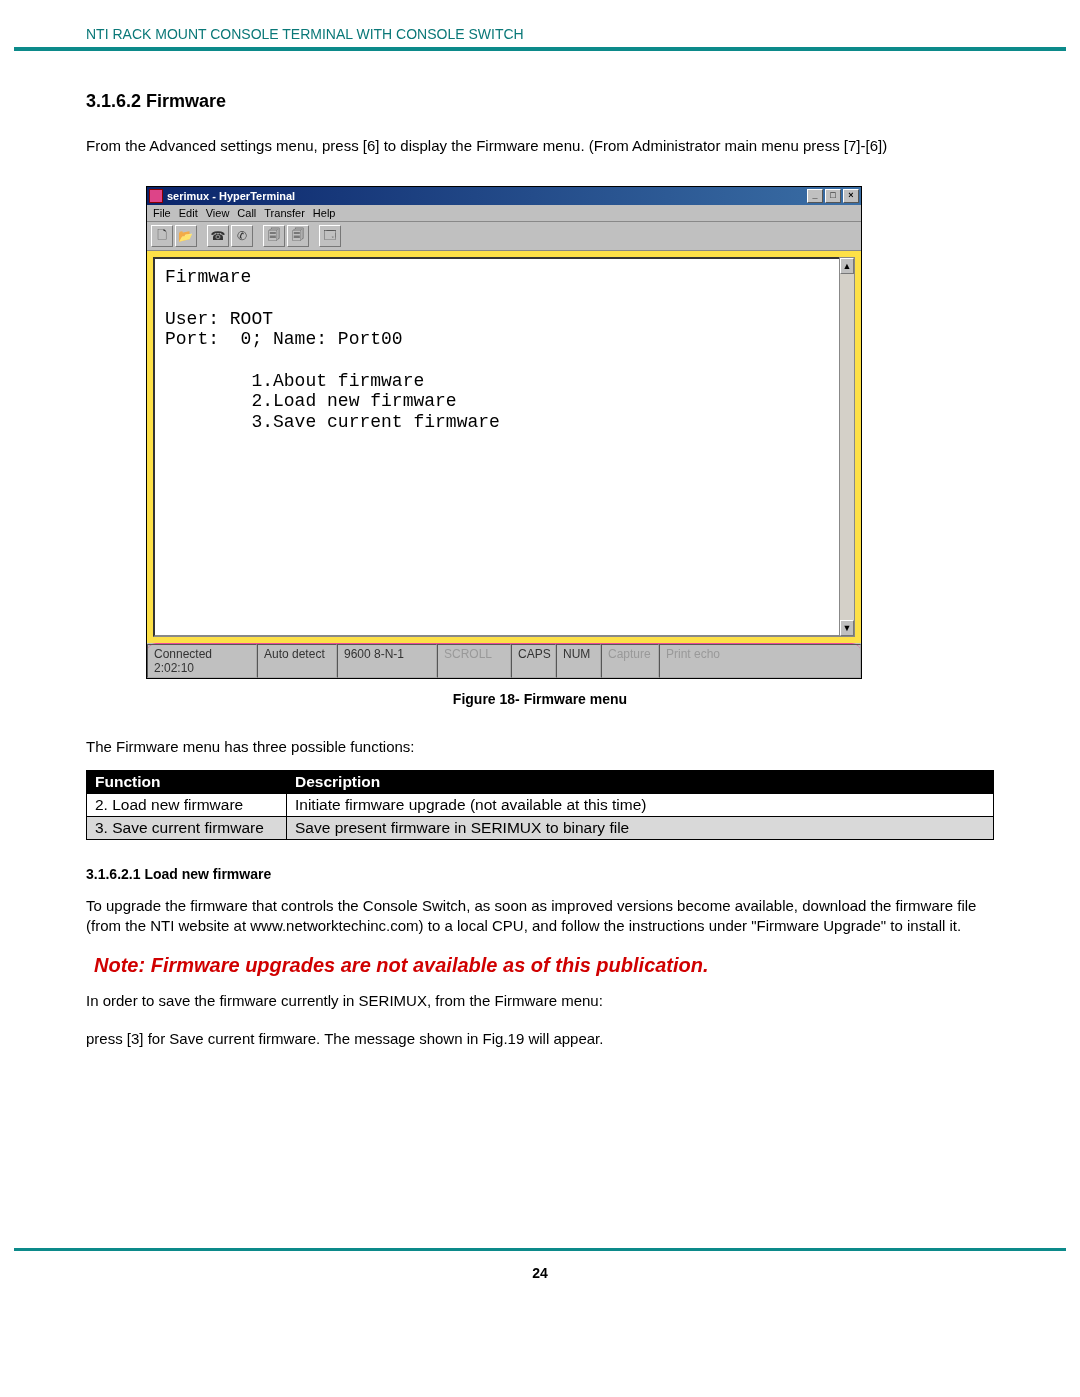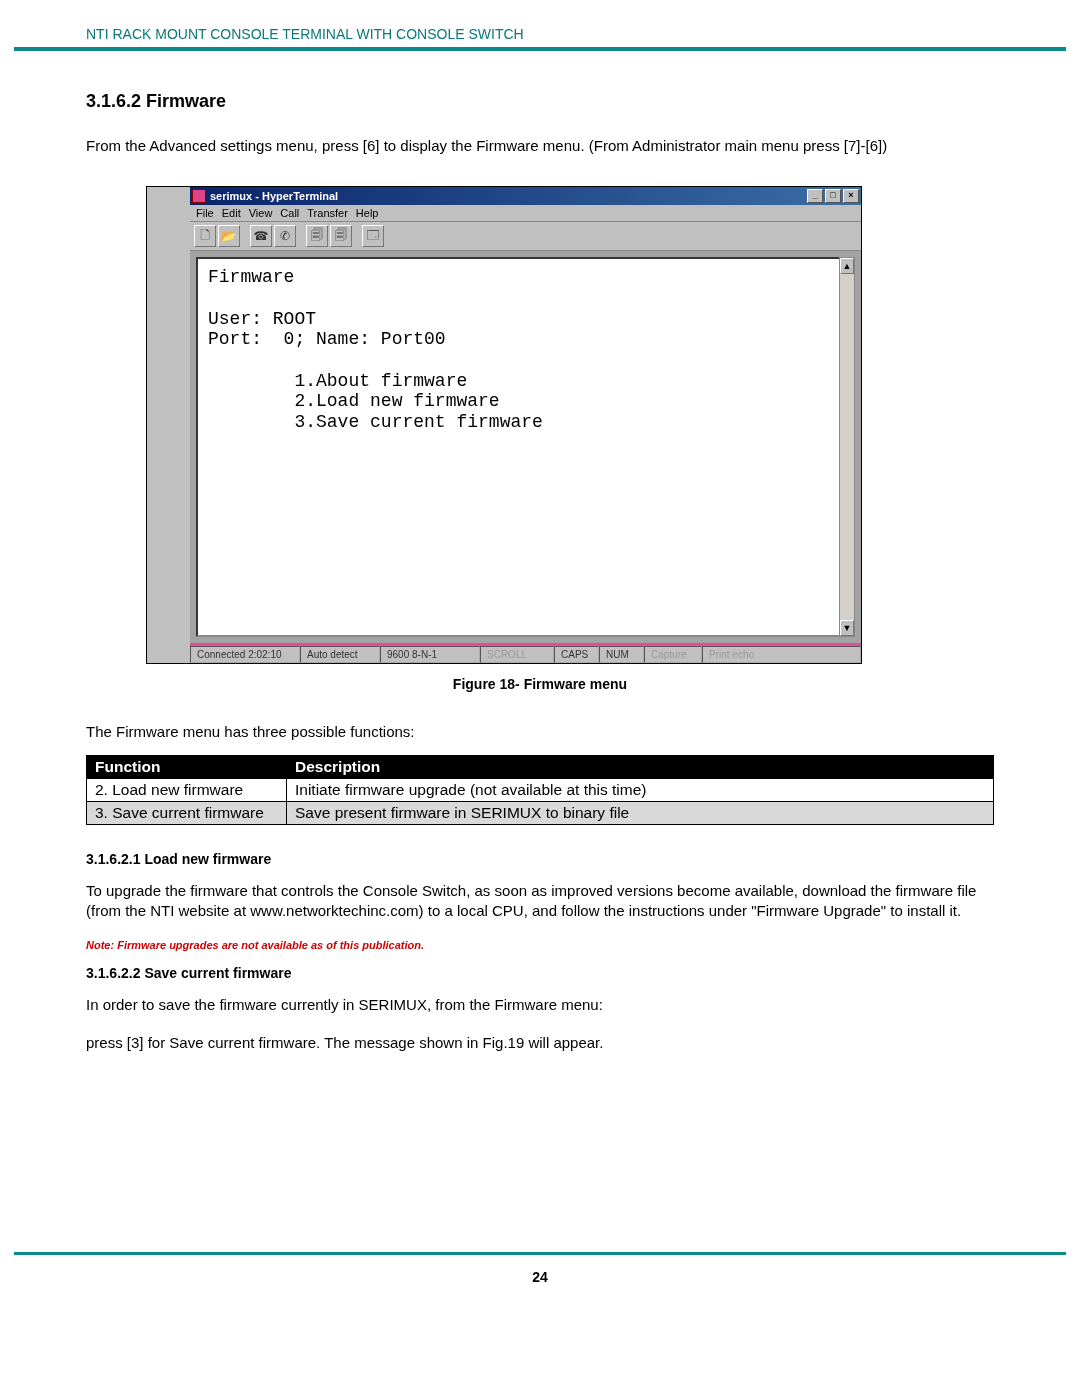--- a/index.html
+++ b/index.html
@@ -39,21 +39,20 @@
   }
   .figure-wrap {
     margin: 30px 0 10px 60px;
   }
   .ht-window {
     width: 716px;
     background: #c0c0c0;
     border: 1px solid #000;
     font-family: "Tahoma","MS Sans Serif",sans-serif;
     font-size: 11px;
-    padding-left: 43px;
   }
   .ht-titlebar {
     background: linear-gradient(to right, #0a246a, #3a6ea5);
     color: #fff;
     height: 18px;
     display: flex;
     align-items: center;
     padding: 0 2px;
     font-weight: bold;
   }
@@ -79,40 +78,41 @@
     border-bottom:1px solid #888;
   }
   .tbtn {
     width:22px; height:22px; background:#c0c0c0;
     border:1px solid #fff; border-right-color:#777; border-bottom-color:#777;
     display:flex; align-items:center; justify-content:center;
     font-size:12px; color:#333;
   }
   .tgap { width:6px; }
   .ht-termframe {
-    background:#a3a3a3; padding:6px; position:relative;
+    background:#fde047; padding:6px; position:relative;
   }
   .ht-terminal {
     background:#fff; border:2px inset #888; height:380px; padding:8px 10px;
     font-family: "Courier New", monospace; font-size:18px; line-height:1.15;
     white-space:pre; overflow:hidden;
   }
   .ht-scroll {
     position:absolute; right:6px; top:6px; bottom:6px; width:16px;
     background:#d4d0c8; border:1px solid #888;
     display:flex; flex-direction:column; justify-content:space-between;
   }
   .ht-scroll .arr {
     height:16px; background:#c0c0c0; border:1px solid #fff;
     border-right-color:#777; border-bottom-color:#777;
     text-align:center; font-size:9px; line-height:14px;
   }
   .ht-status {
-    background:#c0c0c0; display:flex; font-size:10px;
-    border-top:3px solid #ec4899;
+    background:#c0c0c0; display:flex; font-size:12px;
+    border-top:1px solid #ec4899;
+    border-radius:9px;
   }
   .ht-status .cell {
     border:1px inset #aaa; padding:2px 6px; color:#333;
   }
   .ht-status .cell.dis { color:#999; }
   .fig-caption {
     text-align:center; font-weight:bold; font-size:14px; margin:12px 0 30px;
   }
   table.func {
     width:100%; border-collapse:collapse; font-size:15.5px; margin-bottom:26px;
@@ -122,21 +122,21 @@
     border:1px solid #000;
   }
   table.func td {
     border:1px solid #000; padding:2px 8px; vertical-align:top;
   }
   table.func tr.alt td { background:#d9d9d9; }
   h4.sub {
     font-size:14px; font-weight:bold; margin:10px 0 14px;
   }
   p.note {
-    color:#d00000; font-style:italic; font-weight:bold; font-size:11px; margin:14px 0;
+    color:#d00000; font-style:italic; font-weight:bold; font-size:20px; margin:14px 8px;
   }
   .footer-num {
     text-align:center; font-weight:bold; font-size:14px; padding:6px 0 12px;
   }
 </style>
 </head>
 <body>
 
 <div class="page-header">
   <span>NTI RACK MOUNT CONSOLE TERMINAL WITH CONSOLE SWITCH</span>
@@ -226,21 +226,20 @@
       <td>Save present firmware in SERIMUX to binary file</td>
     </tr>
   </tbody>
     </table>
 
   <h4 class="sub">3.1.6.2.1 Load new firmware</h4>
   <p class="body">To upgrade the firmware that controls the Console Switch, as soon as improved versions become available, download the firmware file (from the NTI website at www.networktechinc.com) to a local CPU, and follow the instructions under  "Firmware Upgrade" to install it.</p>
 
   <p class="note">Note:  Firmware upgrades are not available as of this publication.</p>
 
-  <h4 class="sub">3.1.6.2.2 Save current firmware</h4>
   <p class="body" style="">In order to save the firmware currently in SERIMUX, from the Firmware menu:</p>
   <p class="body"> press [3]  for Save current firmware.   The message shown in Fig.19  will appear.</p>
 
 </div>
 
 <div style="height:180px"></div>
 <div class="teal-rule-bottom"></div>
 <div class="footer-num">24</div>
 
 </body></html>

